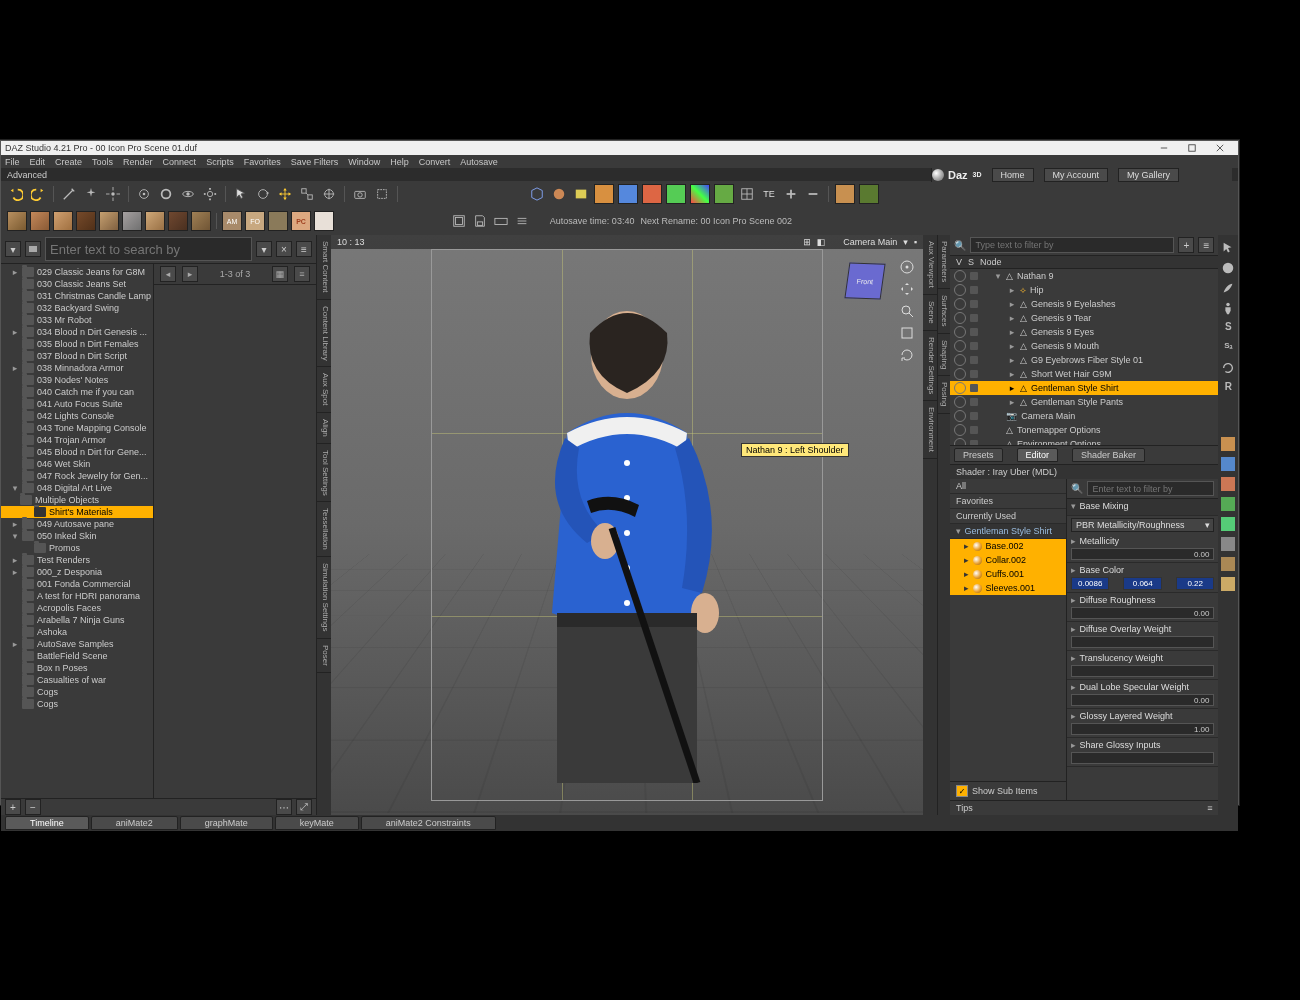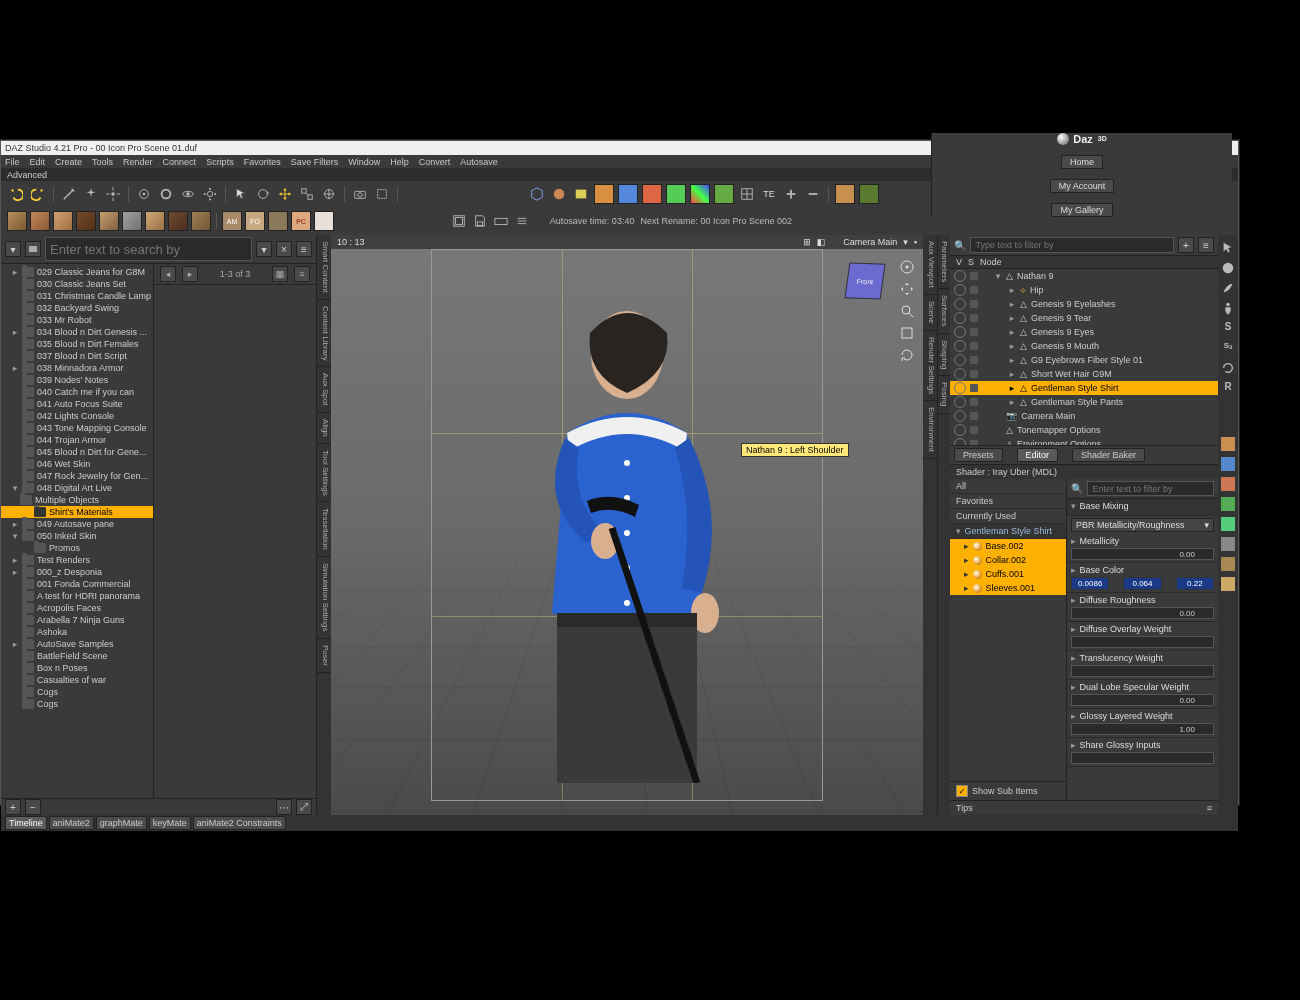--- a/index.html
+++ b/index.html
@@ -92,21 +92,21 @@
   .tooltip{position:absolute;background:#ffe87a;color:#000;border:1px solid #333;font-size:9px;padding:1px 4px}
   .nav-cube{position:absolute;right:40px;top:28px;width:34px;height:34px;background:#6a6ad0;border:1px solid #333;transform:rotate(8deg) skewY(-6deg)}
   .nav-cube span{position:absolute;inset:0;display:flex;align-items:center;justify-content:center;font-size:7px;color:#eee}
   .nav-icons{position:absolute;right:8px;top:24px;display:flex;flex-direction:column;gap:6px}
   .nav-icons div{width:16px;height:16px;color:#ddd}
   .floorgrid{position:absolute;left:0;right:0;bottom:0;top:55%;background:
     repeating-linear-gradient(90deg,rgba(0,0,0,.12) 0 1px,transparent 1px 38px),
     repeating-linear-gradient(0deg,rgba(0,0,0,.12) 0 1px,transparent 1px 38px);
     transform:perspective(420px) rotateX(64deg);transform-origin:top center;opacity:.55}
   
-  .right{width:300px;display:flex;flex-direction:column;background:#3a3a3a;border-left:1px solid #222}
+  .right{width:300px;display:flex;flex-direction:row;background:#3a3a3a;border-left:1px solid #222}
   .right-inner{display:flex;flex:1;min-height:0}
   .iconstrip{width:20px;background:#333;display:flex;flex-direction:column;align-items:center;gap:6px;padding-top:6px}
   .iconstrip div{width:14px;height:14px;color:#bbb}
   .right-main{flex:1;display:flex;flex-direction:column;min-width:0}
   .scene-search{display:flex;align-items:center;gap:4px;padding:2px 4px;border-bottom:1px solid #222}
   .scene-search input{flex:1;background:#2a2a2a;border:1px solid #555;color:#999;height:14px;font-size:9px;padding:0 4px}
   .scene-tree{height:176px;overflow:auto;border-bottom:1px solid #222}
   .srow{display:flex;align-items:center;gap:4px;padding:1px 4px;font-size:9px}
   .srow .eye{width:10px;height:10px;border:1px solid #777;border-radius:50%}
   .srow .dot{width:8px;height:8px;background:#555;border-radius:1px}
@@ -123,30 +123,30 @@
   .surf-cat{padding:2px 6px;font-size:9px;border-bottom:1px solid #2a2a2a;color:#ccc}
   .surf-cat.hdr{background:#333}
   .surf-item{display:flex;align-items:center;gap:4px;padding:2px 6px 2px 14px;background:#ffb100;color:#000;font-size:9px}
   .surf-item .ball{width:9px;height:9px;border-radius:50%;background:radial-gradient(circle at 35% 35%,#fff,#e8a030 55%,#8a5a10)}
   .surf-right{flex:1;overflow:auto}
   .prop-search{display:flex;align-items:center;gap:4px;padding:2px 4px;border-bottom:1px solid #222}
   .prop-search input{flex:1;background:#2a2a2a;border:1px solid #555;height:13px;font-size:9px;color:#999;padding:0 4px}
   .prop{border-bottom:1px solid #2a2a2a;padding:2px 4px;font-size:9px}
   .prop .lab{display:flex;align-items:center;gap:4px;color:#ddd;margin-bottom:2px}
   .prop .lab .arr{color:#999}
-  .slider{height:10px;background:#2a2a2a;border:1px solid #555;position:relative;display:flex;align-items:center;justify-content:flex-end;padding:0 18px;color:#ccc;font-size:8px}
+  .slider{height:10px;background:#2a2a2a;border:1px solid #555;position:relative;display:flex;align-items:center;justify-content:flex-end;padding:0 4px;color:#ccc;font-size:8px}
   .colorrow{display:flex;gap:14px}
   .colorrow .cv{flex:1;text-align:center;padding:1px 0;font-size:8px;border:1px solid #333}
   .shader-select{margin:2px 4px;background:#444;border:1px solid #222;color:#ddd;font-size:9px;padding:1px 4px;display:flex;justify-content:space-between;align-items:center}
   .showsub{display:flex;align-items:center;gap:4px;padding:3px 6px;font-size:9px;border-top:1px solid #222}
   .showsub .chk{width:10px;height:10px;border:1px solid #888;background:#ffb100;display:flex;align-items:center;justify-content:center;color:#000;font-size:8px}
   .tips{padding:2px 6px;font-size:9px;color:#ccc;border-top:1px solid #222;display:flex;justify-content:space-between}
   
   .bottom-tabs{height:16px;background:#333;display:flex;align-items:center;gap:2px;padding:0 4px;font-size:9px}
-  .bottom-tabs .ctab{padding:1px 3px}
+  .bottom-tabs .ctab{padding:1px 24px}
   .vtab{writing-mode:vertical-rl;font-size:8px;padding:6px 1px;color:#aaa;border-bottom:1px solid #222;cursor:default}
 </style>
 </head>
 <body>
 
 <div class="letterbox-top"></div>
 <div class="app">
 
   <div class="titlebar">
     <span>DAZ Studio 4.21 Pro - 00 Icon Pro Scene 01.duf</span>

